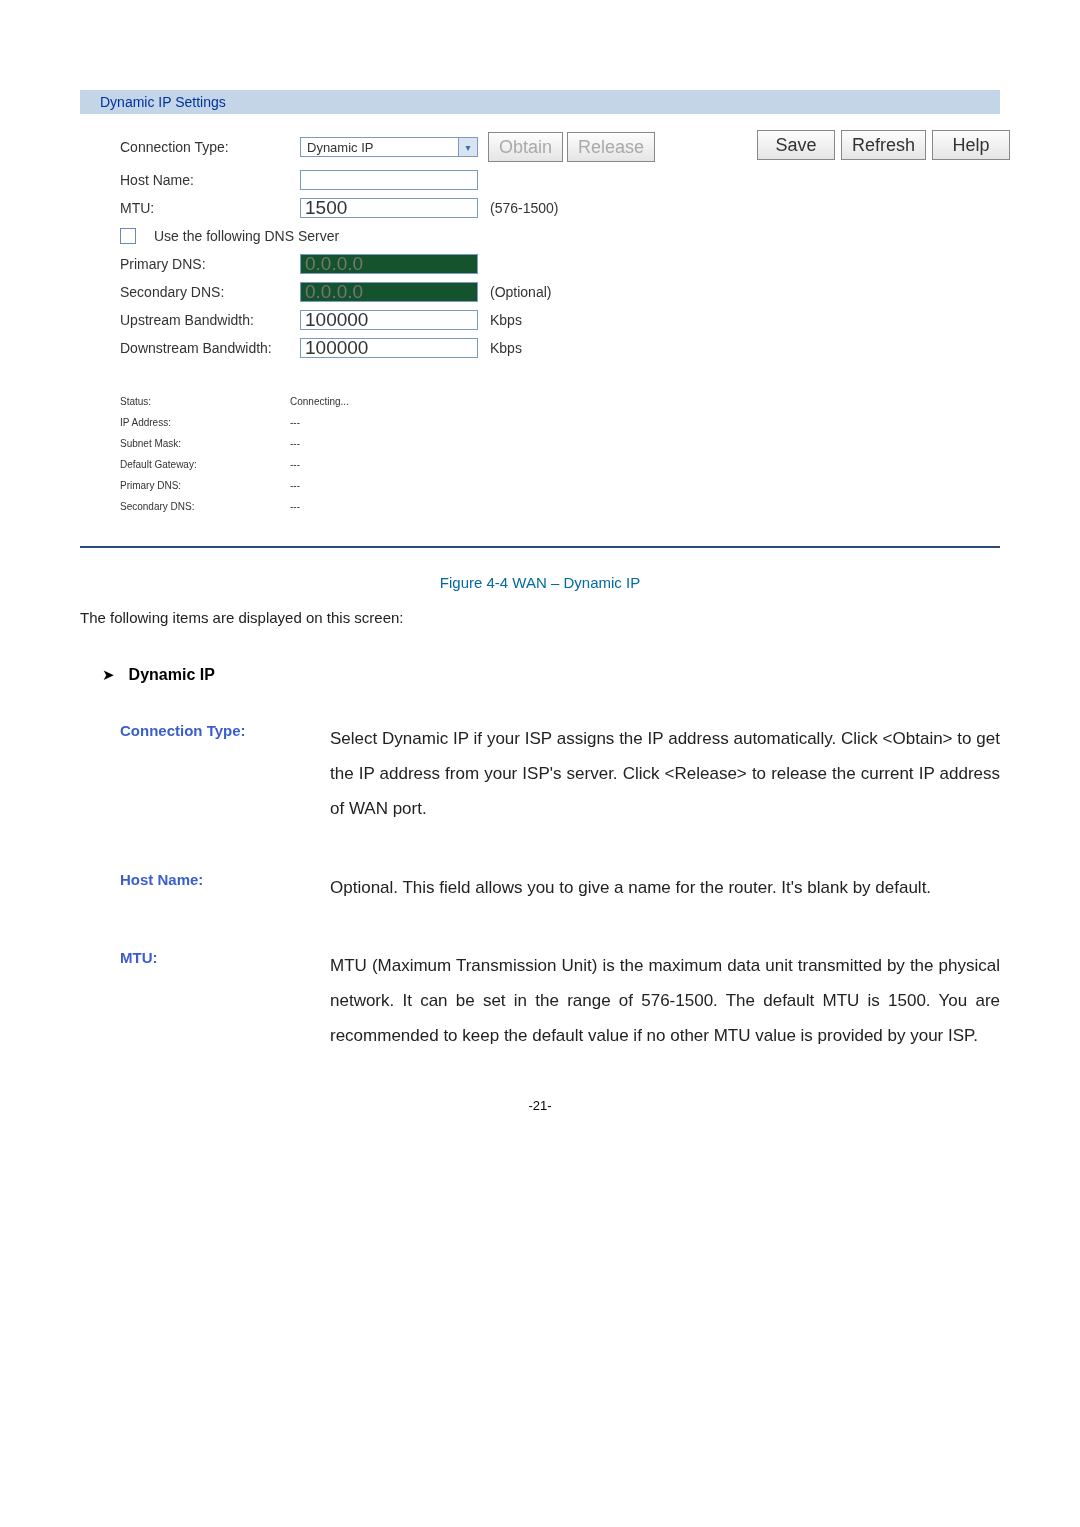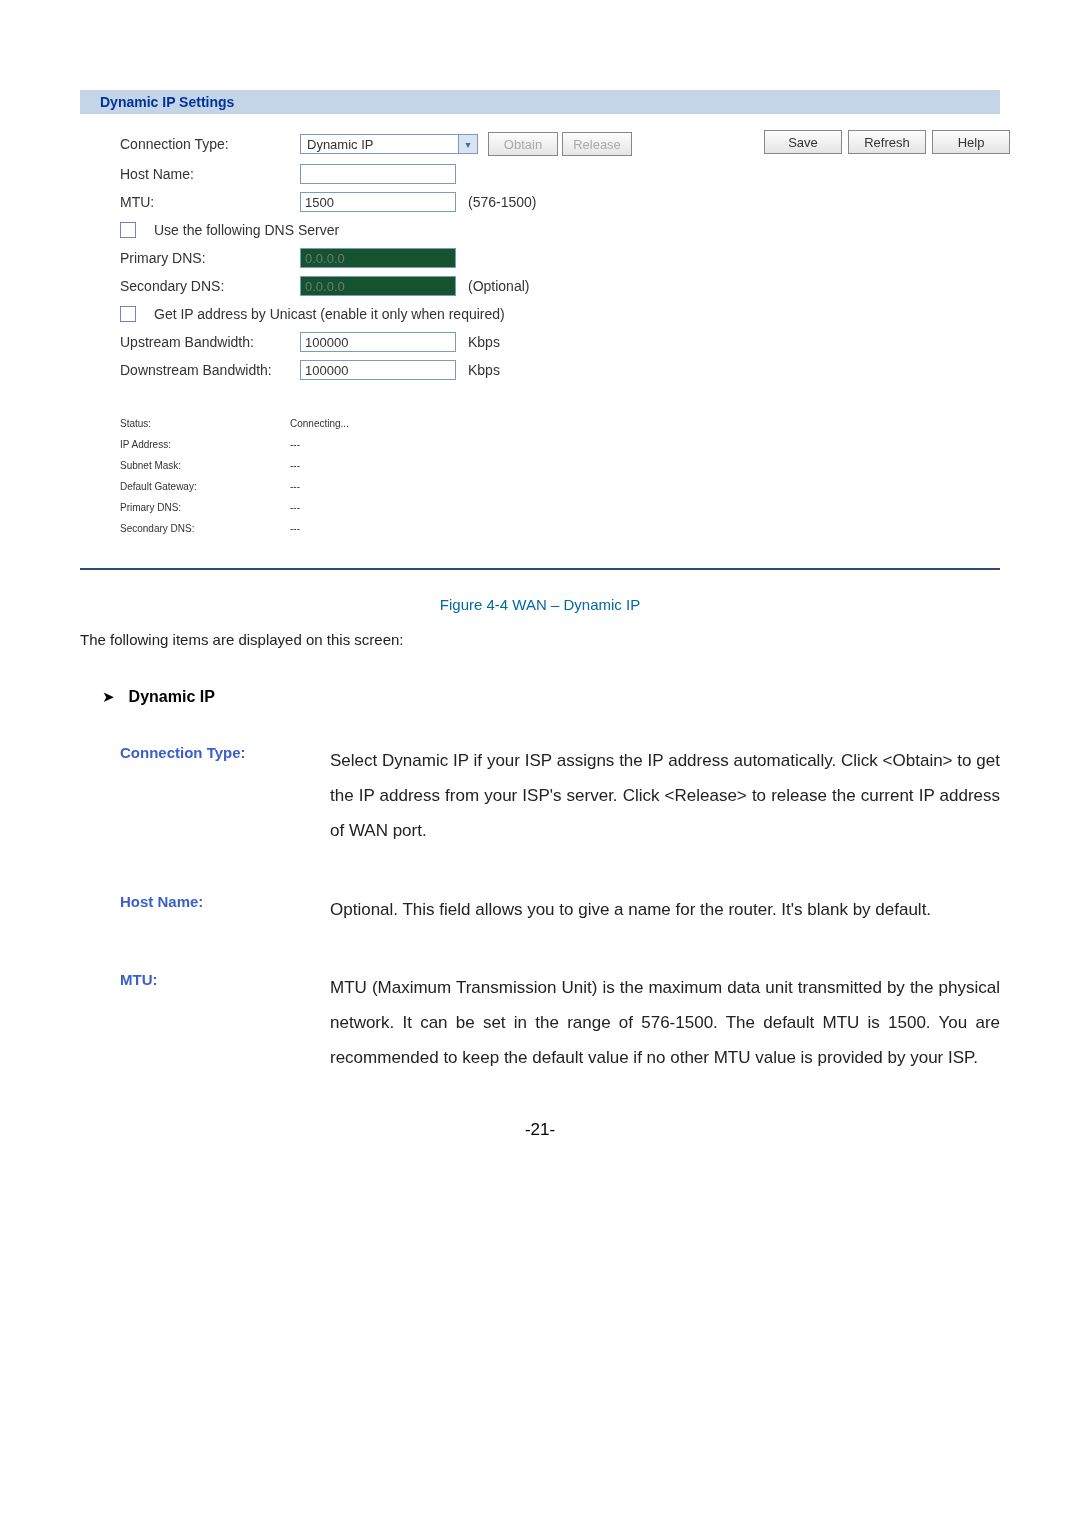--- a/index.html
+++ b/index.html
@@ -13,45 +13,45 @@
   }
   .page {
     padding: 90px 80px 40px 80px;
   }
   .panel {
     border-bottom: 2px solid #2a4b7c;
   }
   .section-header {
     background: #c5d5e8;
     color: #003399;
-    font-weight: bold;
+    font-weight: normal;
     font-size: 14px;
     padding: 4px 8px 4px 20px;
   }
   .section-body {
     padding: 10px 0 10px 40px;
     position: relative;
   }
   .form-row {
     display: flex;
     align-items: center;
     margin: 8px 0;
     font-size: 14px;
     color: #333;
   }
   .form-label {
     width: 180px;
     flex-shrink: 0;
   }
   .form-input {
-    width: 156px;
+    width: 178px;
     height: 20px;
     border: 1px solid #7a9ac0;
     background: #fff;
-    font-size: 13px;
+    font-size: 19px;
     padding: 0 4px;
     box-sizing: border-box;
     color: #333;
   }
   .form-input.disabled {
     background: #14532d;
     color: #aaa;
   }
   .select-wrap {
     display: flex;
@@ -72,25 +72,25 @@
     height: 18px;
     background: #d8e4f2;
     border-left: 1px solid #7a9ac0;
     display: flex;
     align-items: center;
     justify-content: center;
     color: #3a6ea5;
     font-size: 10px;
   }
   .btn {
-    height: 24px;
+    height: 30px;
     min-width: 70px;
     border: 1px solid #888;
     background: linear-gradient(#fdfdfd, #e5e5e5);
-    font-size: 13px;
+    font-size: 18px;
     color: #333;
     display: inline-flex;
     align-items: center;
     justify-content: center;
     padding: 0 10px;
     box-sizing: border-box;
     cursor: pointer;
   }
   .btn.disabled {
     color: #aaa;
@@ -175,21 +175,21 @@
   }
   .def-desc {
     flex: 1;
     font-size: 17px;
     line-height: 2.05;
     color: #222;
     text-align: justify;
   }
   .page-num {
     text-align: center;
-    font-size: 17px;
+    font-size: 13px;
     margin-top: 42px;
   }
 </style>
 </head>
 <body>
 
 <div class="page">
 
   <div class="panel">
 
@@ -233,24 +233,20 @@
         <div class="form-label">Primary DNS:</div>
         <input class="form-input disabled" placeholder="0.0.0.0" style="">
       </div>
 
       <div class="form-row">
         <div class="form-label">Secondary DNS:</div>
         <input class="form-input disabled" placeholder="0.0.0.0" style="">
         <div class="after-text">(Optional)</div>
       </div>
 
-      <div class="checkbox-row">
-        <div class="checkbox"></div>
-        <div>Get IP address by Unicast (enable it only when required)</div>
-      </div>
 
       <div class="form-row">
         <div class="form-label">Upstream Bandwidth:</div>
         <input class="form-input" value="100000" style="">
         <div class="after-text">Kbps</div>
       </div>
 
       <div class="form-row">
         <div class="form-label">Downstream Bandwidth:</div>
         <input class="form-input" value="100000" style="">

